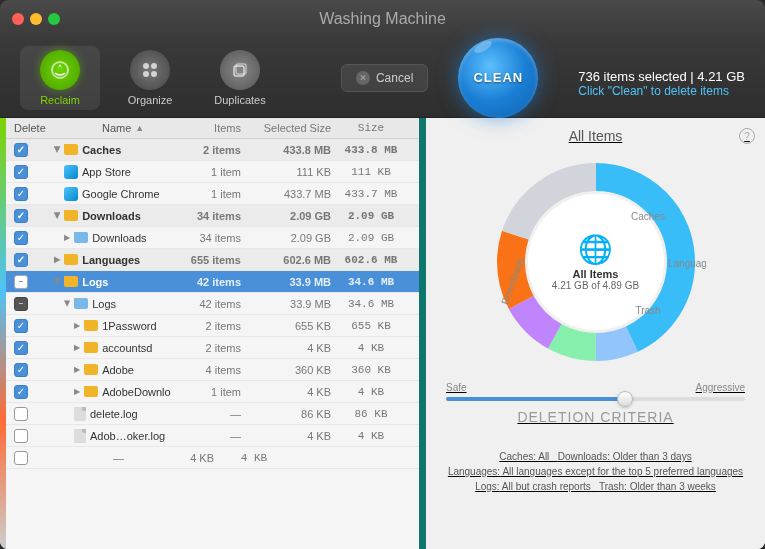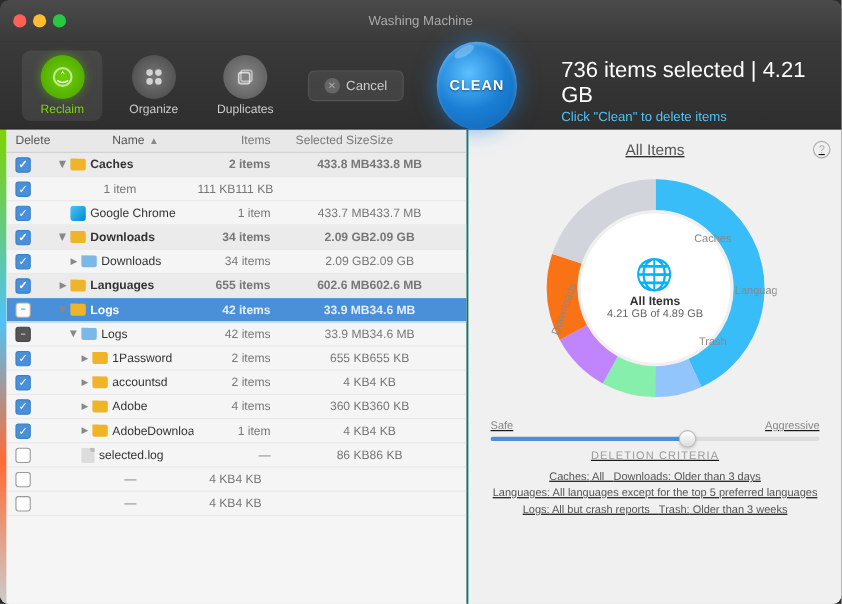--- a/index.html
+++ b/index.html
@@ -31,21 +31,21 @@
     .titlebar-btn {
       width: 12px;
       height: 12px;
       border-radius: 50%;
     }
     .btn-close { background: #ff5f57; }
     .btn-min { background: #febc2e; }
     .btn-max { background: #28c840; }
     .titlebar-title {
       color: #aaa;
-      font-size: 12px;
+      font-size: 16px;
     }
 
     
     .toolbar {
       background: linear-gradient(180deg, #3a3a3a 0%, #2e2e2e 100%);
       height: 80px;
       display: flex;
       align-items: center;
       padding: 0 20px;
       border-bottom: 1px solid #222;
@@ -136,21 +136,21 @@
     .clean-btn::before {
       content: '';
       position: absolute;
       top: 5px; left: 15px;
       width: 20px; height: 8px;
       background: rgba(255,255,255,0.25);
       border-radius: 50%;
       transform: rotate(-30deg);
     }
     .header-count {
-      font-size: 20px;
+      font-size: 13px;
       font-weight: 300;
       color: white;
       margin-top: 11px;
     }
     .header-subtitle {
       font-size: 12px;
       color: #4fc3f7;
     }
 
     
@@ -158,21 +158,21 @@
       display: flex;
       height: calc(549px - 38px - 80px);
       background: #f0f0f0;
     }
 
     
     .left-panel {
       width: 420px;
       background: #f5f5f5;
       overflow-y: auto;
-      border-right: 2px solid #0f766e;
+      border-right: 7px solid #0f766e;
     }
 
     
     .side-accent {
       width: 6px;
       background: linear-gradient(180deg, #7ed400 0%, #4fc3f7 40%, #ff6b35 70%, #ccc 100%);
       flex-shrink: 0;
     }
 
     .table-header {
@@ -299,21 +299,21 @@
     .app-icon {
       width: 14px;
       height: 14px;
       background: linear-gradient(135deg, #4fc3f7, #0288d1);
       border-radius: 3px;
       flex-shrink: 0;
     }
 
     .col-items { width: 70px; text-align: right; color: #777; }
     .col-selsize { width: 90px; text-align: right; color: #777; }
-    .col-size { width: 80px; text-align: left; color: #777; }
+    .col-size { width: 80px; text-align: center; color: #777; font-family: Liberation Mono, monospace; }
     .file-row.selected .col-items,
     .file-row.selected .col-selsize,
     .file-row.selected .col-size { color: rgba(255,255,255,0.85); }
 
     
     .right-panel {
       flex: 1;
       background: #f0f0f0;
       display: flex;
       flex-direction: column;
@@ -402,24 +402,24 @@
       transform: translateX(-50%);
       width: 16px;
       height: 16px;
       background: linear-gradient(180deg, #fff, #ddd);
       border-radius: 50%;
       border: 1px solid #bbb;
       box-shadow: 0 1px 3px rgba(0,0,0,0.2);
     }
 
     .deletion-criteria-title {
-      font-size: 10px;
+      font-size: 14px;
       color: #999;
       letter-spacing: 1px;
-      margin-bottom: 6px;
+      margin-bottom: 24px;
     }
     .deletion-criteria-text {
       font-size: 10px;
       color: #888;
       text-align: center;
       line-height: 1.5;
     }
     .deletion-criteria-text span { color: #555; }
 
     svg.donut-svg {
@@ -516,20 +516,24 @@
             <span>Caches</span>
           </div>
           <div class="col-items">2 items</div>
           <div class="col-selsize">433.8 MB</div>
           <div class="col-size">433.8 MB</div>
         </div>
         <div class="file-row">
           <div class="col-delete">
             <div class="checkbox checked">✓</div>
           </div>
+          <div class="row-name indent1">
+            <div class="app-icon"></div>
+            <span>App Store</span>
+          </div>
           <div class="col-items">1 item</div>
           <div class="col-selsize">111 KB</div>
           <div class="col-size">111 KB</div>
         </div>
         <div class="file-row">
           <div class="col-delete">
             <div class="checkbox checked">✓</div>
           </div>
           <div class="row-name indent1">
             <div class="app-icon"></div>
@@ -655,29 +659,33 @@
           <div class="col-items">1 item</div>
           <div class="col-selsize">4 KB</div>
           <div class="col-size">4 KB</div>
         </div>
         <div class="file-row">
           <div class="col-delete">
             <div class="checkbox"></div>
           </div>
           <div class="row-name indent2">
             <div class="file-icon"></div>
-            <span>selected.log</span>
+            <span>delete.log</span>
           </div>
           <div class="col-items">—</div>
           <div class="col-selsize">86 KB</div>
           <div class="col-size">86 KB</div>
         </div>
         <div class="file-row">
           <div class="col-delete">
             <div class="checkbox"></div>
+          </div>
+          <div class="row-name indent2">
+            <div class="file-icon"></div>
+            <span>Adob…oker.log</span>
           </div>
           <div class="col-items">—</div>
           <div class="col-selsize">4 KB</div>
           <div class="col-size">4 KB</div>
         </div>
         <div class="file-row">
           <div class="col-delete">
             <div class="checkbox"></div>
           </div>
           <div class="col-items">—</div>

